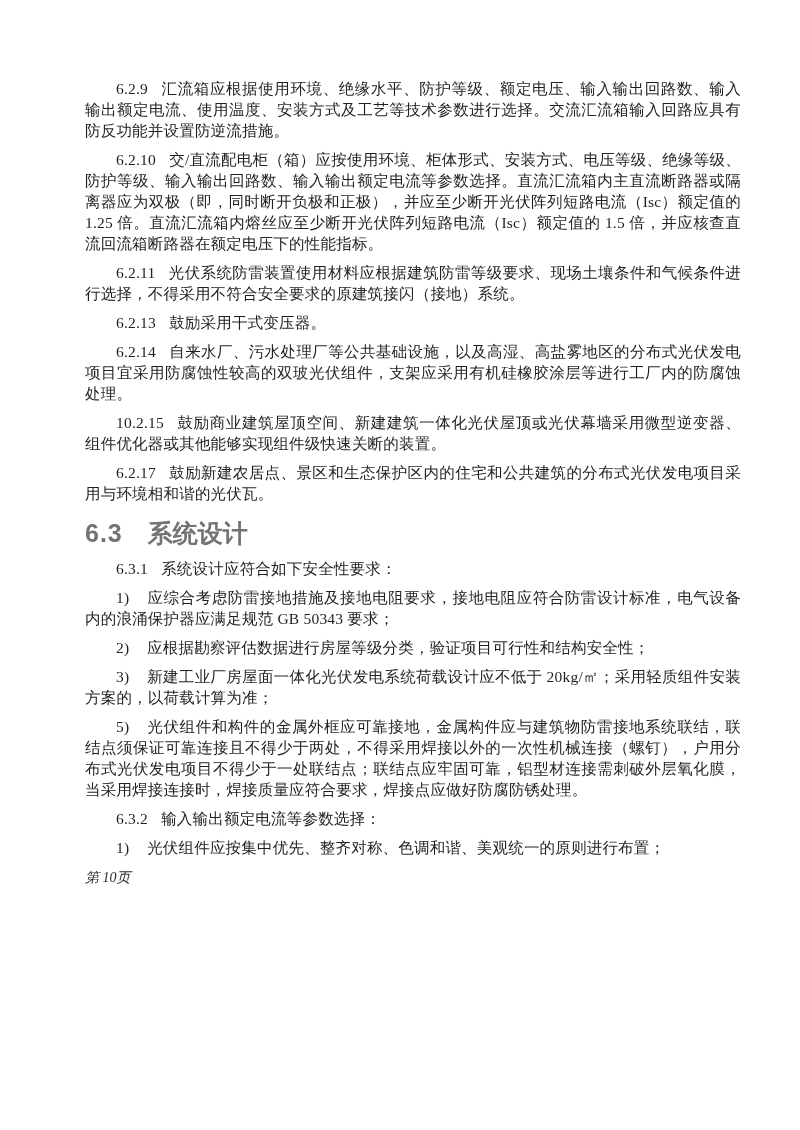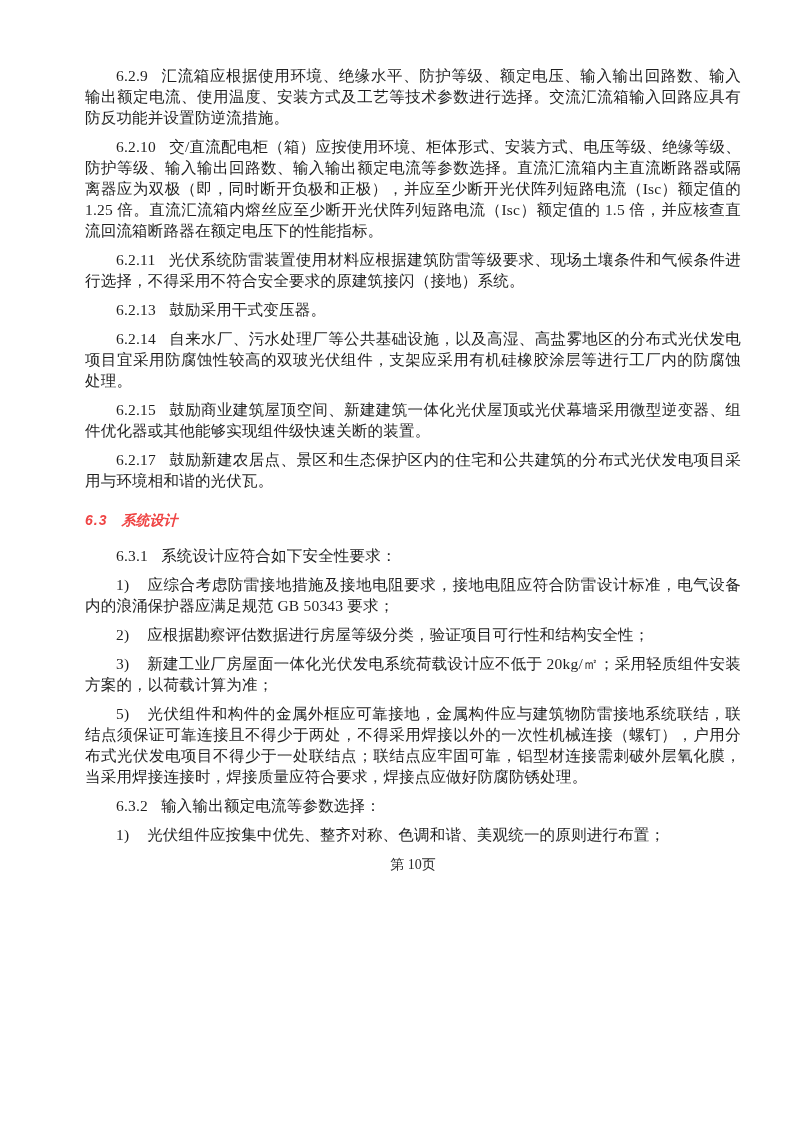--- a/index.html
+++ b/index.html
@@ -12,21 +12,21 @@
     width: 800px;
     height: 1130px;
     margin: 0 auto;
     background: #ffffff;
     overflow: hidden;
     font-family: "Liberation Serif", "DejaVu Serif", serif;
     color: #1f1f1f;
   }
   .content {
     position: absolute;
-    top: 65px;
+    top: 78px;
     left: 85px;
     width: 656px;
   }
   p.para {
     margin: 0 0 8px 0;
     font-size: 15.5px;
     line-height: 21px;
     text-align: justify;
     text-indent: 2em;
     letter-spacing: 0.2px;
@@ -35,58 +35,57 @@
   .num {
     margin-right: 0.85em;
     white-space: nowrap;
   }
   .inum {
     margin-right: 1.15em;
     white-space: nowrap;
   }
   h2.section-heading {
     margin: 16px 0 12px 0;
-    font-size: 14px;
+    font-size: 25px;
     line-height: 26px;
     font-weight: bold;
     text-indent: 0;
     font-family: "Liberation Sans", "DejaVu Sans", sans-serif;
-    color: #ef4444;
-    font-style: italic;
+    color: #737373;
   }
   h2.section-heading .h-num {
     margin-right: 1.0em;
     letter-spacing: 1px;
   }
   .footer {
     margin-top: 10px;
-    text-align: center;
     font-size: 14px;
     line-height: 20px;
     color: #2a2a2a;
+    font-style: italic;
   }
 </style>
 </head>
 <body>
 
 <div class="page">
   <div class="content">
 
     <p class="para"><span class="num">6.2.9</span><span>汇流箱应根据使用环境、绝缘水平、防护等级、额定电压、输入输出回路数、输入输出额定电流、使用温度、安装方式及工艺等技术参数进行选择。交流汇流箱输入回路应具有防反功能并设置防逆流措施。</span></p>
 
     <p class="para"><span class="num">6.2.10</span><span>交/直流配电柜（箱）应按使用环境、柜体形式、安装方式、电压等级、绝缘等级、防护等级、输入输出回路数、输入输出额定电流等参数选择。直流汇流箱内主直流断路器或隔离器应为双极（即，同时断开负极和正极），并应至少断开光伏阵列短路电流（Isc）额定值的 1.25 倍。直流汇流箱内熔丝应至少断开光伏阵列短路电流（Isc）额定值的 1.5 倍，并应核查直流回流箱断路器在额定电压下的性能指标。</span></p>
 
     <p class="para"><span class="num">6.2.11</span><span>光伏系统防雷装置使用材料应根据建筑防雷等级要求、现场土壤条件和气候条件进行选择，不得采用不符合安全要求的原建筑接闪（接地）系统。</span></p>
 
 
     <p class="para"><span class="num">6.2.13</span><span>鼓励采用干式变压器。</span></p>
 
     <p class="para"><span class="num">6.2.14</span><span>自来水厂、污水处理厂等公共基础设施，以及高湿、高盐雾地区的分布式光伏发电项目宜采用防腐蚀性较高的双玻光伏组件，支架应采用有机硅橡胶涂层等进行工厂内的防腐蚀处理。</span></p>
 
-    <p class="para"><span class="num">6.2.15</span><span>鼓励商业建筑屋顶空间、新建建筑一体化光伏屋顶或光伏幕墙采用微型逆变器、组件优化器或其他能够实现组件级快速关断的装置。</span></p>
+    <p class="para"><span class="num">10.2.15</span><span>鼓励商业建筑屋顶空间、新建建筑一体化光伏屋顶或光伏幕墙采用微型逆变器、组件优化器或其他能够实现组件级快速关断的装置。</span></p>
 
 
     <p class="para"><span class="num">6.2.17</span><span>鼓励新建农居点、景区和生态保护区内的住宅和公共建筑的分布式光伏发电项目采用与环境相和谐的光伏瓦。</span></p>
 
     <h2 class="section-heading"><span class="h-num">6.3</span><span>系统设计</span></h2>
 
     <p class="para"><span class="num">6.3.1</span><span>系统设计应符合如下安全性要求：</span></p>
 
     <p class="para"><span class="inum">1)</span><span>应综合考虑防雷接地措施及接地电阻要求，接地电阻应符合防雷设计标准，电气设备内的浪涌保护器应满足规范 GB 50343 要求；</span></p>
 

